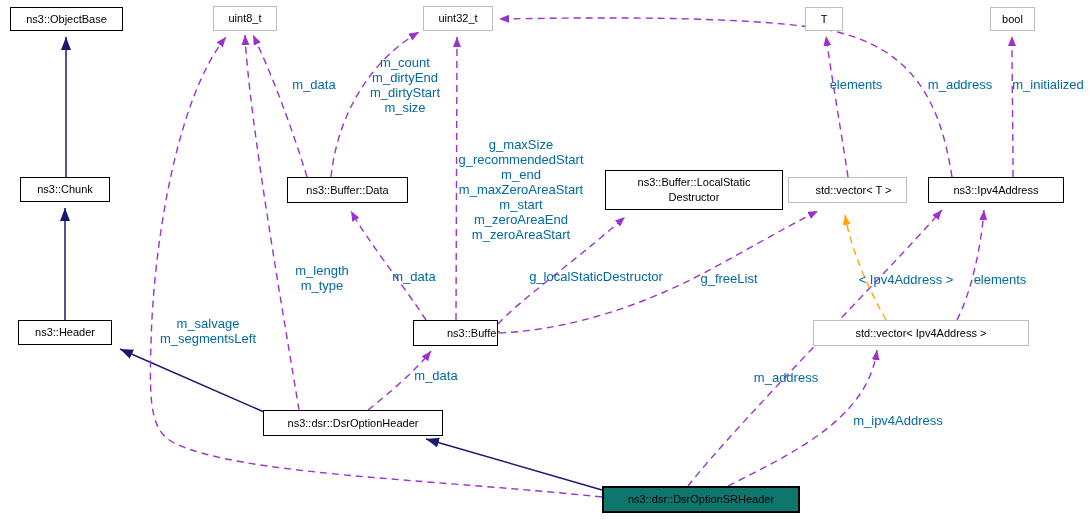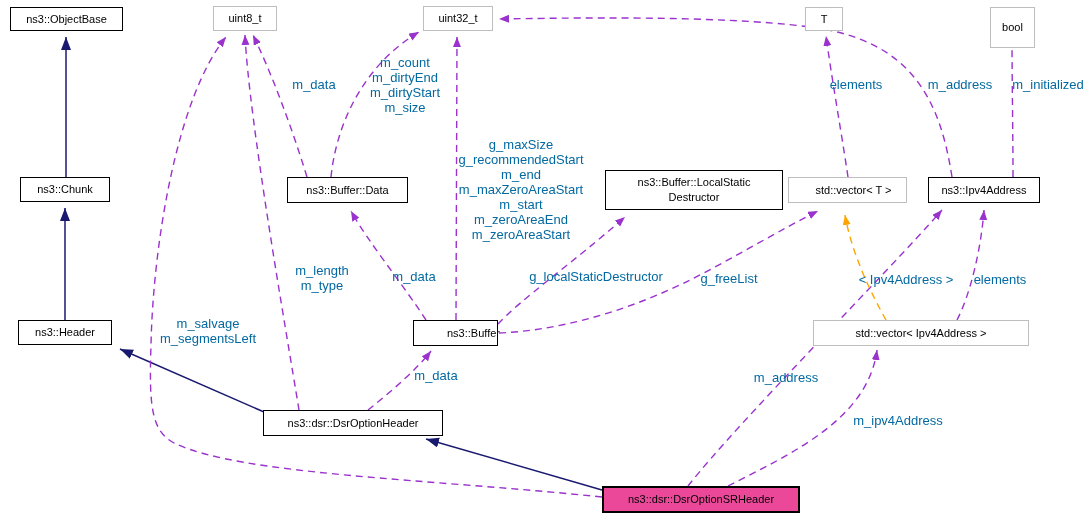--- a/index.html
+++ b/index.html
@@ -28,21 +28,21 @@
     align-items: center;
     justify-content: center;
     text-align: center;
     white-space: pre-line;
     z-index: 2;
   }
   .node.external {
     border: 1px solid #bebebe;
   }
   .node.selected {
-    background: #ec4899;
+    background: #0f766e;
     border-width: 2px;
   }
   .elabel {
     position: absolute;
     transform: translateX(-50%);
     color: #0369a1;
     font-size: 13px;
     line-height: 15px;
     white-space: pre-line;
     text-align: center;
@@ -88,28 +88,28 @@
     <path d="M688,486 C740,420 885,275 942,210" stroke="#9a32cd" stroke-width="1.4" stroke-dasharray="7,5" fill="none" marker-end="url(#arrowPurple)"></path>
     <path d="M728,486 C795,452 868,418 877,350" stroke="#9a32cd" stroke-width="1.4" stroke-dasharray="7,5" fill="none" marker-end="url(#arrowPurple)"></path>
 
     <path d="M886,320 C872,295 852,255 845,215" stroke="#ffa500" stroke-width="1.4" stroke-dasharray="7,5" fill="none" marker-end="url(#arrowOrange)"></path>
   </svg>
 
   <div class="node" style="left:10px; top:7px; width:113px; height:24px;">ns3::ObjectBase</div>
   <div class="node external" style="left:213px; top:6px; width:64px; height:25px;">uint8_t</div>
   <div class="node external" style="left:423px; top:6px; width:70px; height:25px;">uint32_t</div>
   <div class="node external" style="left:805px; top:7px; width:38px; height:24px;">T</div>
-  <div class="node external" style="left:990px; top:7px; width:45px; height:41px;">bool</div>
+  <div class="node external" style="left:990px; top:7px; width:45px; height:24px;">bool</div>
 
   <div class="node" style="left:20px; top:177px; width:90px; height:25px;">ns3::Chunk</div>
   <div class="node" style="left:287px; top:177px; width:121px; height:26px;">ns3::Buffer::Data</div>
   <div class="node" style="left:605px; top:170px; width:178px; height:40px;">ns3::Buffer::LocalStatic
 Destructor</div>
   <div class="node external" style="left:788px; top:177px; width:119px; height:26px;padding-left:12px;">std::vector&lt; T &gt;</div>
-  <div class="node" style="left:928px; top:177px; width:112px; height:26px;">ns3::Ipv4Address</div>
+  <div class="node" style="left:928px; top:177px; width:136px; height:26px;">ns3::Ipv4Address</div>
 
   <div class="node" style="left:18px; top:320px; width:94px; height:25px;">ns3::Header</div>
   <div class="node" style="left:413px; top:320px; width:85px; height:26px;padding-left:36px;">ns3::Buffer</div>
   <div class="node external" style="left:813px; top:320px; width:216px; height:26px;">std::vector&lt; Ipv4Address &gt;</div>
 
   <div class="node" style="left:263px; top:410px; width:180px; height:26px;">ns3::dsr::DsrOptionHeader</div>
   <div class="node selected" style="left:602px; top:486px; width:198px; height:27px;">ns3::dsr::DsrOptionSRHeader</div>
 
   <div class="elabel" style="left:314px; top:77px;">m_data</div>
   <div class="elabel" style="left:405px; top:55px;">m_count

